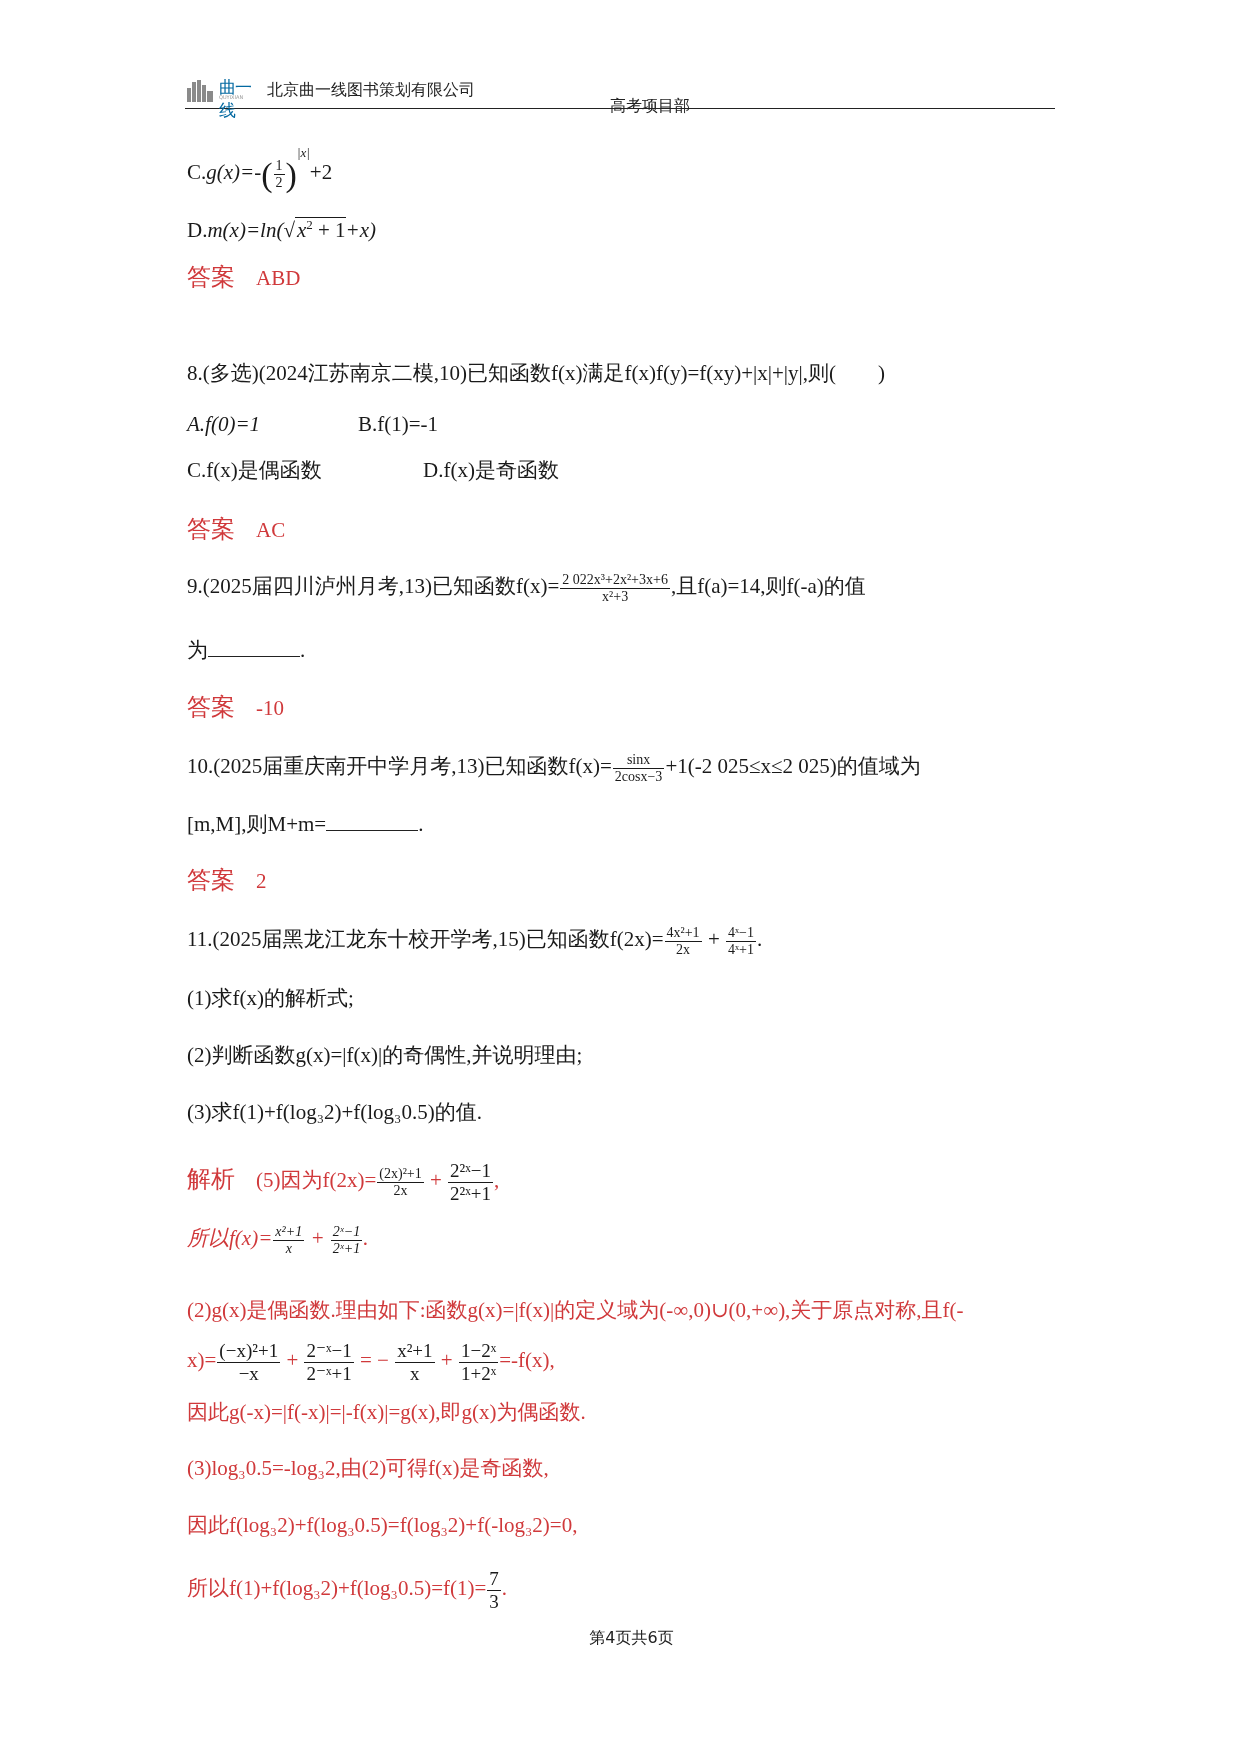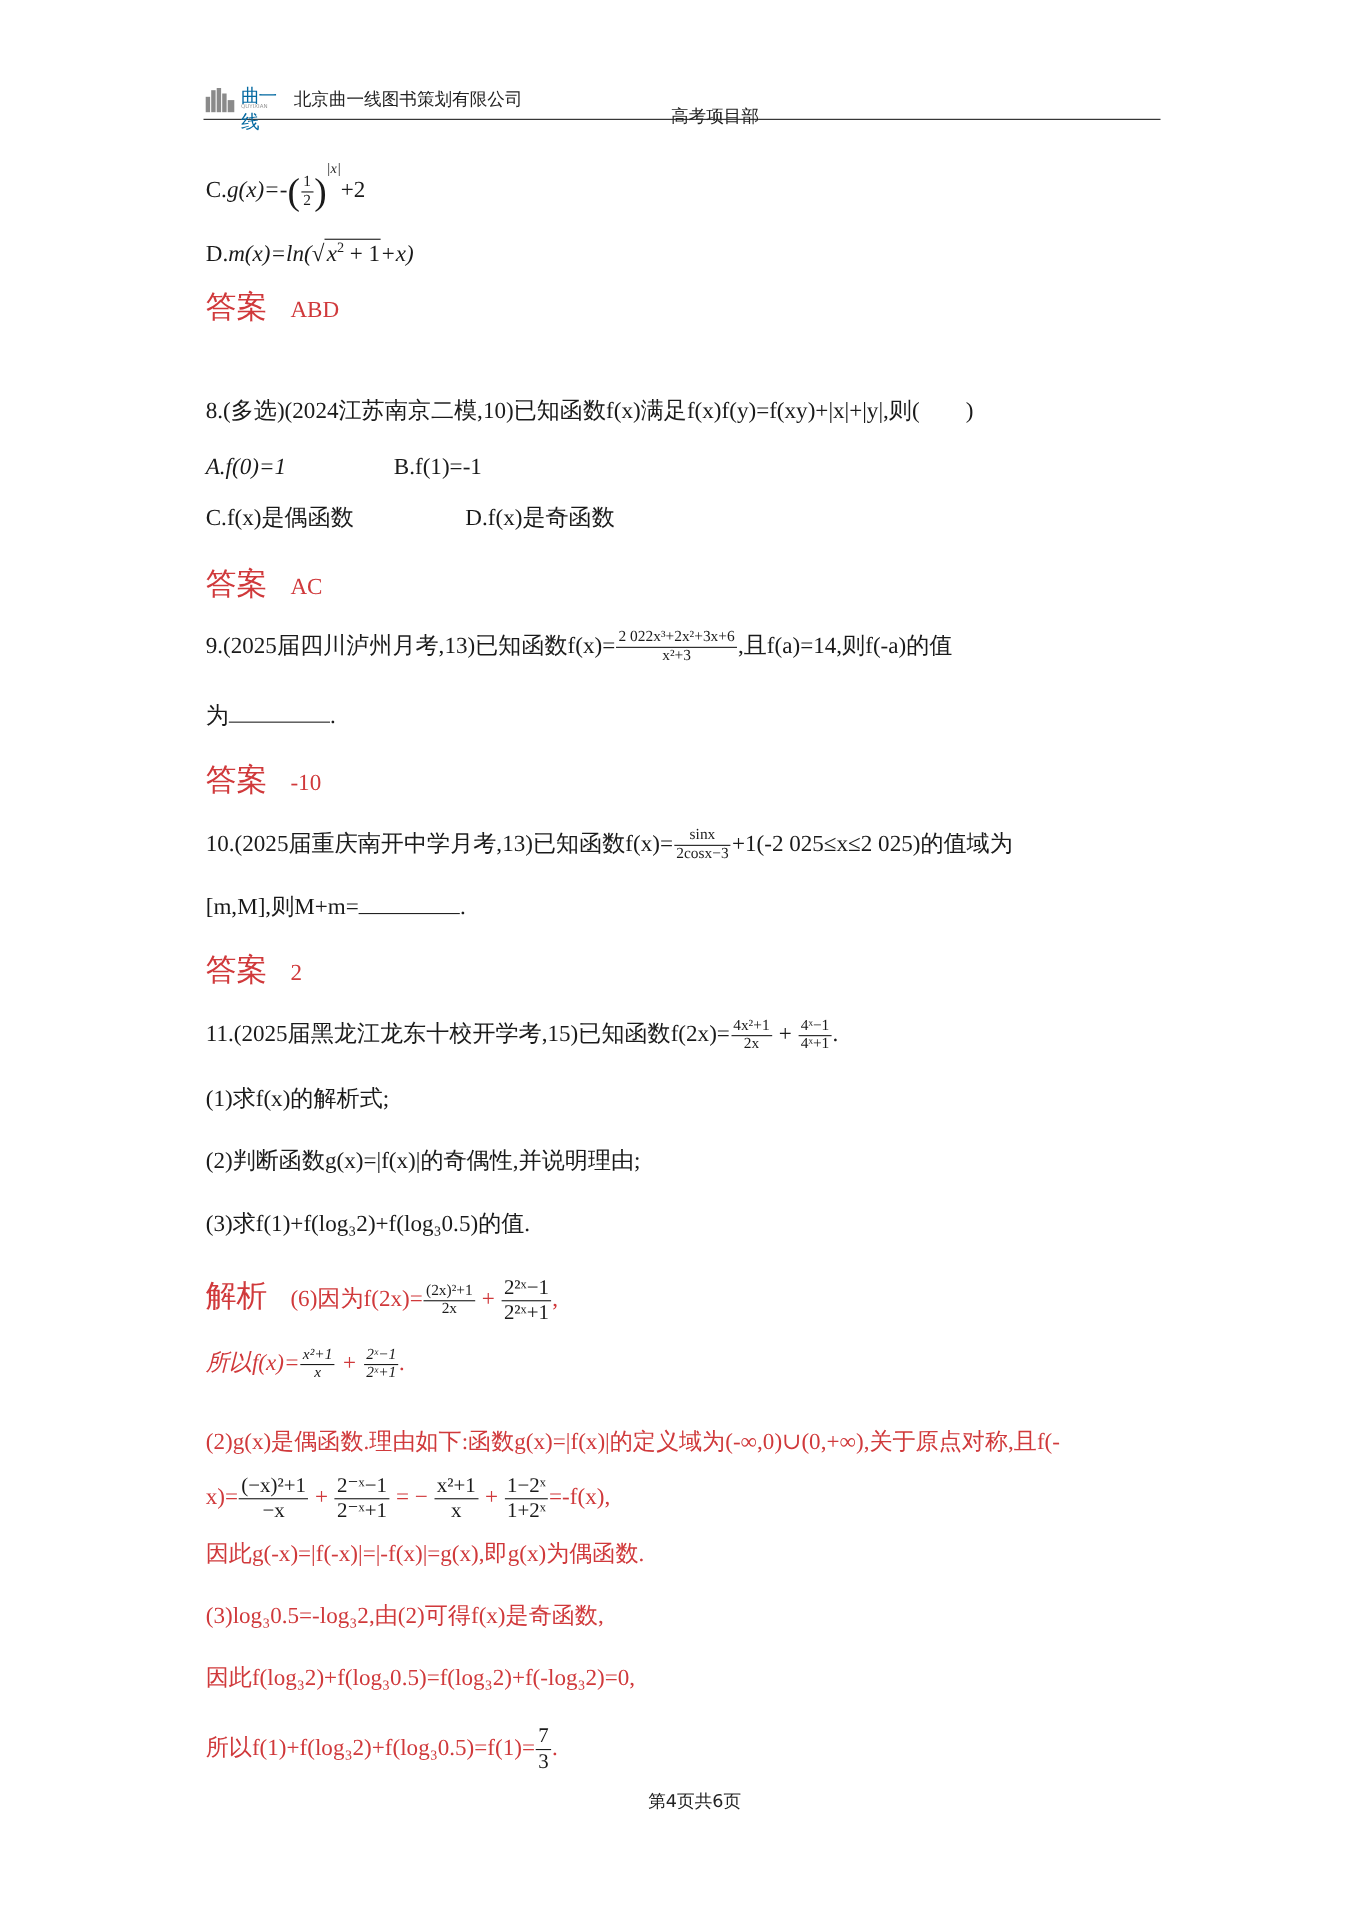--- a/index.html
+++ b/index.html
@@ -13,21 +13,21 @@
   .logo .brand { position:absolute; left:32px; top:0; font-family:"DejaVu Sans",sans-serif;
                  font-size:17px; color:#0369a1; letter-spacing:-1px; }
   .logo .sub { position:absolute; left:32px; top:18px; font-size:5px; color:#999;
                font-family:"DejaVu Sans",sans-serif; }
   .company { position:absolute; left:82px; top:8px; font-family:"DejaVu Sans",sans-serif;
              font-size:16px; color:#222; }
   .dept { position:absolute; left:425px; top:24px; font-family:"DejaVu Sans",sans-serif;
           font-size:16px; color:#222; }
   .line { position:absolute; left:187px; font-size:21px; white-space:nowrap; line-height:1; }
   .red { color:#d0393b; }
-  .ans-label { font-family:"DejaVu Sans",sans-serif; font-size:28px; }
+  .ans-label { font-family:"DejaVu Sans",sans-serif; font-size:24px; }
   i { font-style:italic; }
   sub, sup { font-size:13px; }
   .frac { display:inline-block; vertical-align:middle; text-align:center; font-size:14px;
           line-height:1.15; margin:0 1px; color:#1a1a1a; }
   .frac .num { display:block; padding:0 2px; border-bottom:1px solid #1a1a1a; }
   .frac .den { display:block; padding:0 2px; }
   .frac.big { font-size:19px; }
   .blank { display:inline-block; border-bottom:1.5px solid #222; height:18px; vertical-align:baseline; }
   .sqrt { border-top:1.3px solid #1a1a1a; padding-left:2px; }
   .paren-big { font-size:34px; vertical-align:middle; line-height:0.8; }
@@ -95,21 +95,21 @@
 </div>
 
 <div class="line" style="top:925px;">
   <span>11.(2025届黑龙江龙东十校开学考,15)已知函数f(2x)=</span><span class="frac"><span class="num">4x²+1</span><span class="den">2x</span></span> <span>+</span> <span class="frac"><span class="num">4ˣ−1</span><span class="den">4ˣ+1</span></span><span>.</span>
 </div>
 <div class="line" style="top:988px;"><span>(1)求f(x)的解析式;</span></div>
 <div class="line" style="top:1045px;"><span>(2)判断函数g(x)=|f(x)|的奇偶性,并说明理由;</span></div>
 <div class="line" style="top:1102px;"><span>(3)求f(1)+f(log₃2)+f(log₃0.5)的值.</span></div>
 
 <div class="line red" style="top:1160px;">
-  <span class="ans-label">解析</span>&nbsp;&nbsp;&nbsp;&nbsp;<span>(6)因为f(2x)=</span><span class="frac"><span class="num">(2x)²+1</span><span class="den">2x</span></span> <span>+</span> <span class="frac big"><span class="num">2²ˣ−1</span><span class="den">2²ˣ+1</span></span><span>,</span>
+  <span class="ans-label">解析</span>&nbsp;&nbsp;&nbsp;&nbsp;<span>(5)因为f(2x)=</span><span class="frac"><span class="num">(2x)²+1</span><span class="den">2x</span></span> <span>+</span> <span class="frac big"><span class="num">2²ˣ−1</span><span class="den">2²ˣ+1</span></span><span>,</span>
 </div>
 <div class="line red" style="top:1224px;font-style:italic;">
   <span>所以f(x)=</span><span class="frac"><span class="num">x²+1</span><span class="den">x</span></span> <span>+</span> <span class="frac"><span class="num">2ˣ−1</span><span class="den">2ˣ+1</span></span><span>.</span>
 </div>
 <div class="line red" style="top:1300px;">
   <span>(2)g(x)是偶函数.理由如下:函数g(x)=|f(x)|的定义域为(-∞,0)∪(0,+∞),关于原点对称,且f(-</span>
 </div>
 <div class="line red" style="top:1340px;">
   <span>x)=</span><span class="frac big"><span class="num">(−x)²+1</span><span class="den">−x</span></span> <span>+</span> <span class="frac big"><span class="num">2⁻ˣ−1</span><span class="den">2⁻ˣ+1</span></span><span> = − </span><span class="frac big"><span class="num">x²+1</span><span class="den">x</span></span> <span>+</span> <span class="frac big"><span class="num">1−2ˣ</span><span class="den">1+2ˣ</span></span><span>=-f(x),</span>
 </div>

